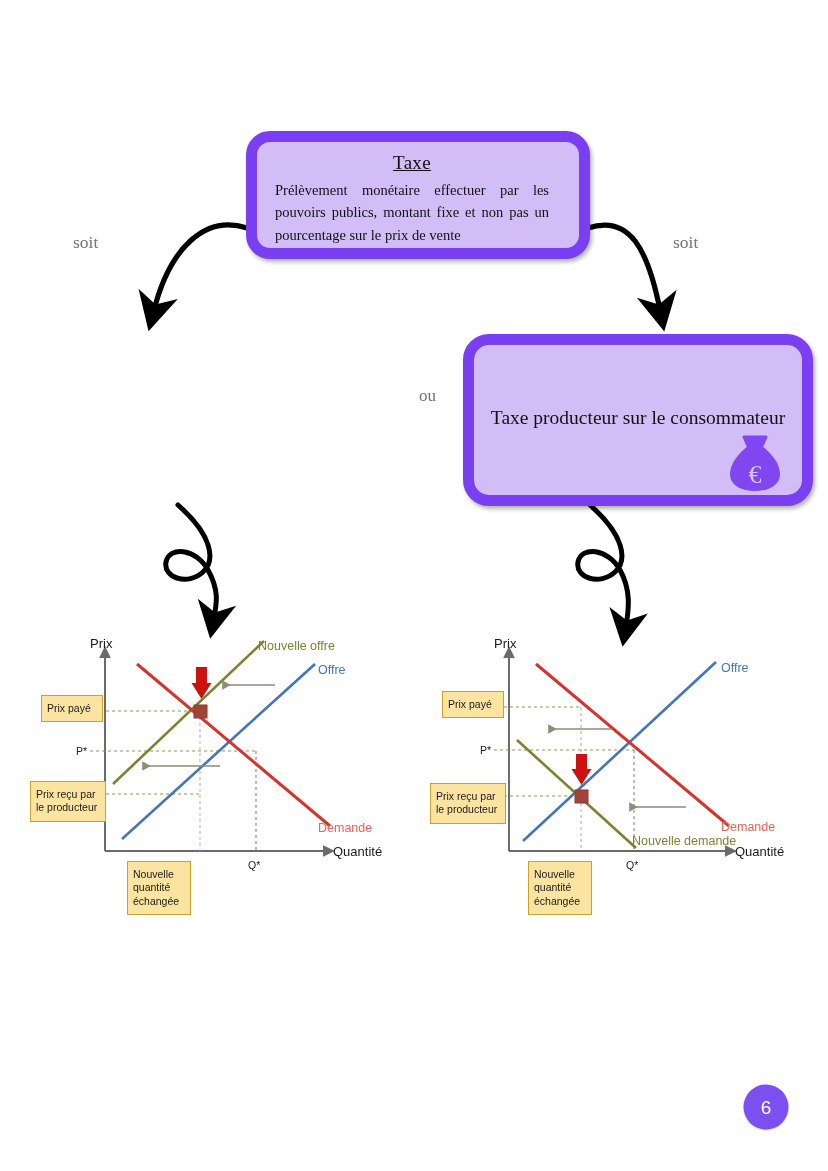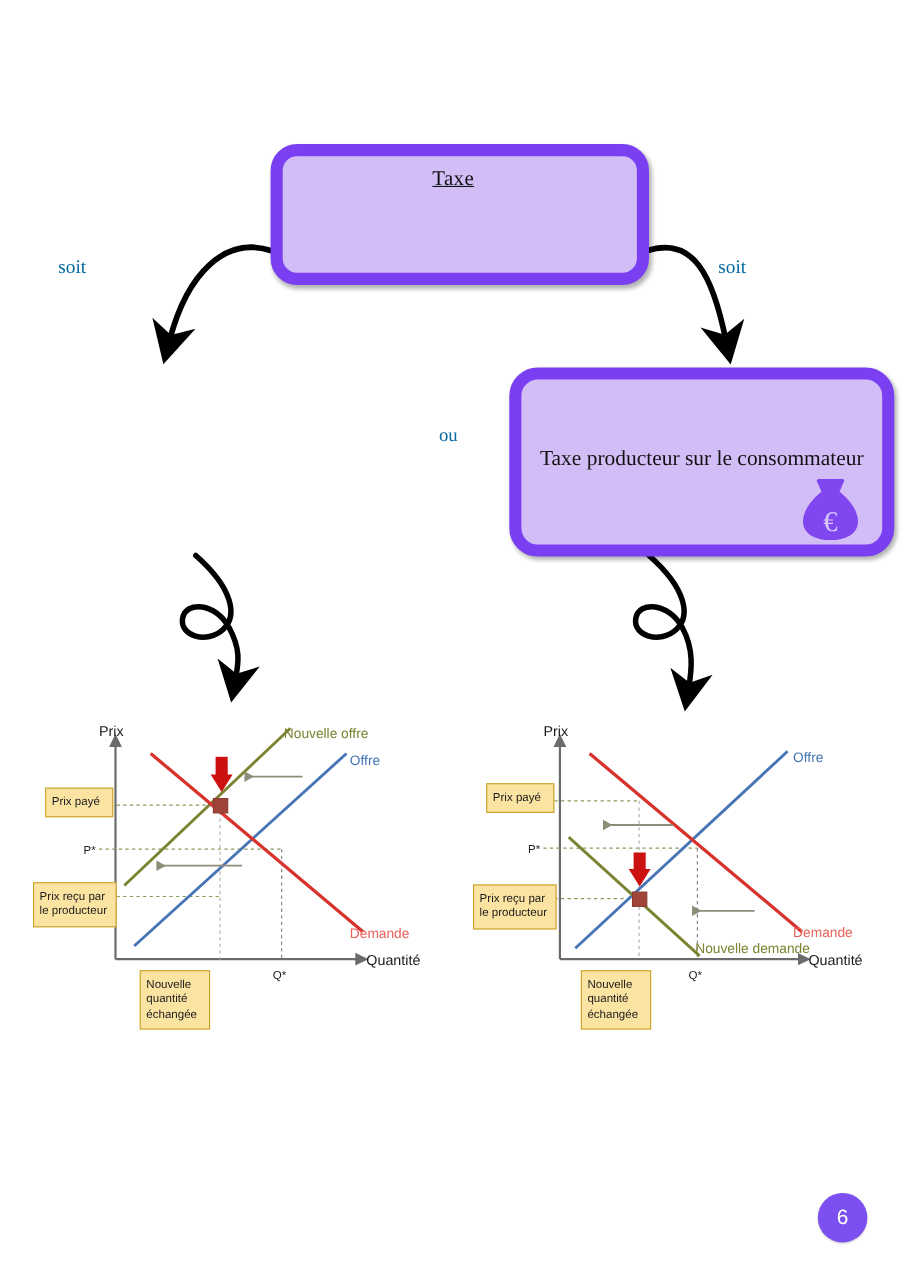--- a/index.html
+++ b/index.html
@@ -78,22 +78,23 @@
     right: 18px;
     bottom: 2px;
     width: 58px;
     height: 60px;
   }
 
   
   .freetext {
     position: absolute;
     font-size: 17.5px;
-    color: #0369a1;
+    color: #737373;
     white-space: nowrap;
+    margin-left: 20px;
   }
   #soit-left  { left: 53px;  top: 232px; }
   #soit-right { left: 653px; top: 232px; }
   #ou-middle  { left: 399px; top: 386px; font-size: 17px; }
 
   
   .arrows {
     position: absolute;
     left: 0; top: 0;
     width: 828px; height: 1171px;
@@ -114,21 +115,20 @@
     align-items: center;
     justify-content: center;
     transform: translate(-50%, -50%);
     box-shadow: 0 1px 2px rgba(0,0,0,0.2);
   }
 
   
   .chart {
     position: absolute;
     font-family: "Liberation Sans", sans-serif;
-    margin-top: 21px;
   }
   #chart-left  { left: 30px;  top: 636px; width: 370px; height: 290px; }
   #chart-right { left: 424px; top: 636px; width: 380px; height: 290px; }
 
   .chart svg { display: block; }
 
   .chart-axis-title {
     font-size: 13px;
     fill: #1a1a1a;
     font-family: "Liberation Sans", sans-serif;
@@ -171,20 +171,21 @@
              C219,590 217,602 214,618" fill="none" stroke="#000" stroke-width="5" stroke-linecap="round" marker-end="url(#blackhead)"></path>
 
     <path d="M590,505 C624,535 628,560 615,572
              C600,586 575,578 578,562
              C581,546 608,548 620,570
              C631,590 629,608 626,626" fill="none" stroke="#000" stroke-width="5" stroke-linecap="round" marker-end="url(#blackhead)"></path>
   </svg>
 
   <div class="pbox" id="box-taxe">
     <div class="taxe-title">Taxe</div>
+    <div class="taxe-body">Prélèvement monétaire effectuer par les pouvoirs publics, montant fixe et non pas un pourcentage sur le prix de vente</div>
   </div>
 
   <div class="freetext" id="soit-left">soit</div>
   <div class="freetext" id="soit-right">soit</div>
   <div class="freetext" id="ou-middle">ou</div>
 
 
   <div class="pbox" id="box-consommateur">
     <div class="pbox-label">Taxe producteur sur le consommateur</div>
     <svg class="box-icon" viewBox="0 0 58 60">

